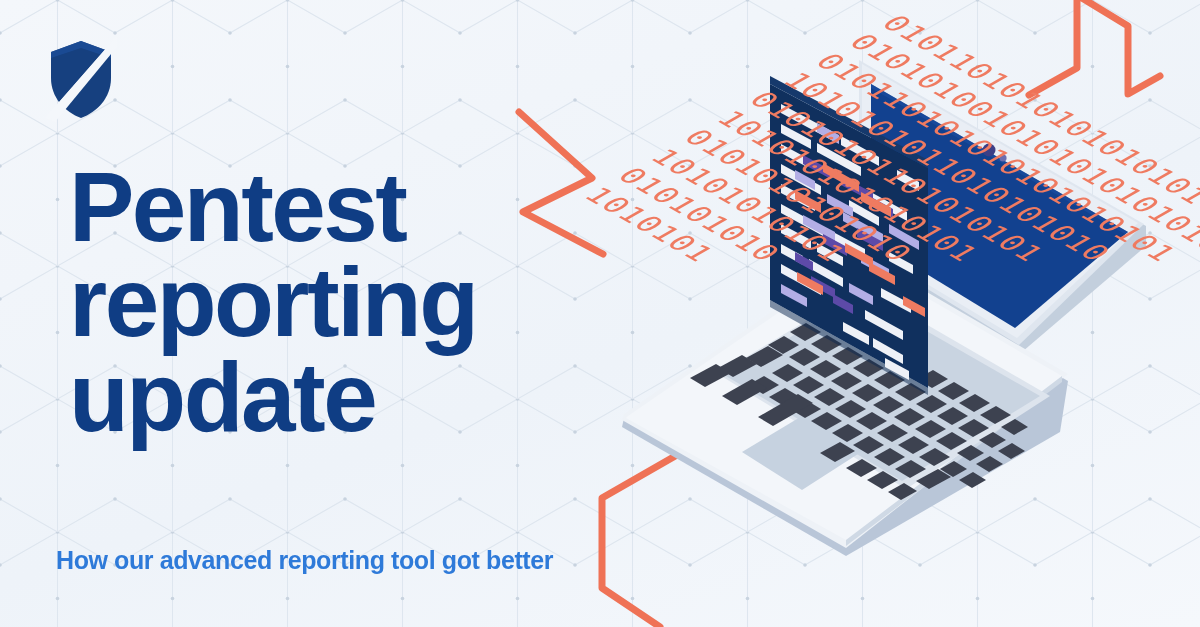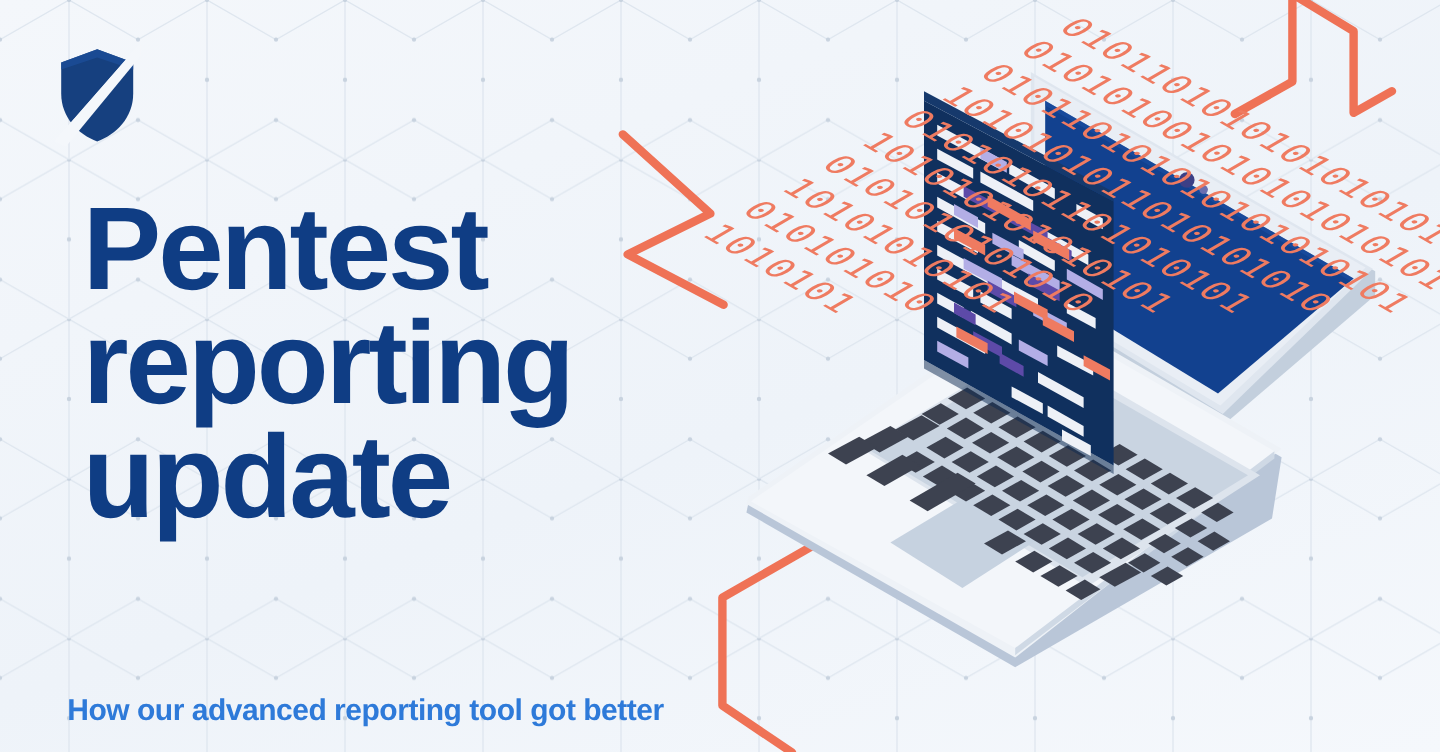--- a/index.html
+++ b/index.html
@@ -26,21 +26,21 @@
     font-family:"Liberation Sans", sans-serif;
     font-weight:bold;
     font-size:98px;
     line-height:0.97;
     letter-spacing:-2.5px;
     color:#0f3d84;
     white-space:pre-line;
   }
   .subhead{
     margin:0;
-    position:absolute;left:56px;top:578px;
+    position:absolute;left:56px;top:546px;
     font-family:"Liberation Sans", sans-serif;
     font-weight:bold;
     font-size:25px;
     letter-spacing:-0.4px;
     color:#2e7ad9;
     white-space:nowrap;
   }
 
   
   .art{position:absolute;left:0;top:0;width:1200px;height:627px;pointer-events:none;}

